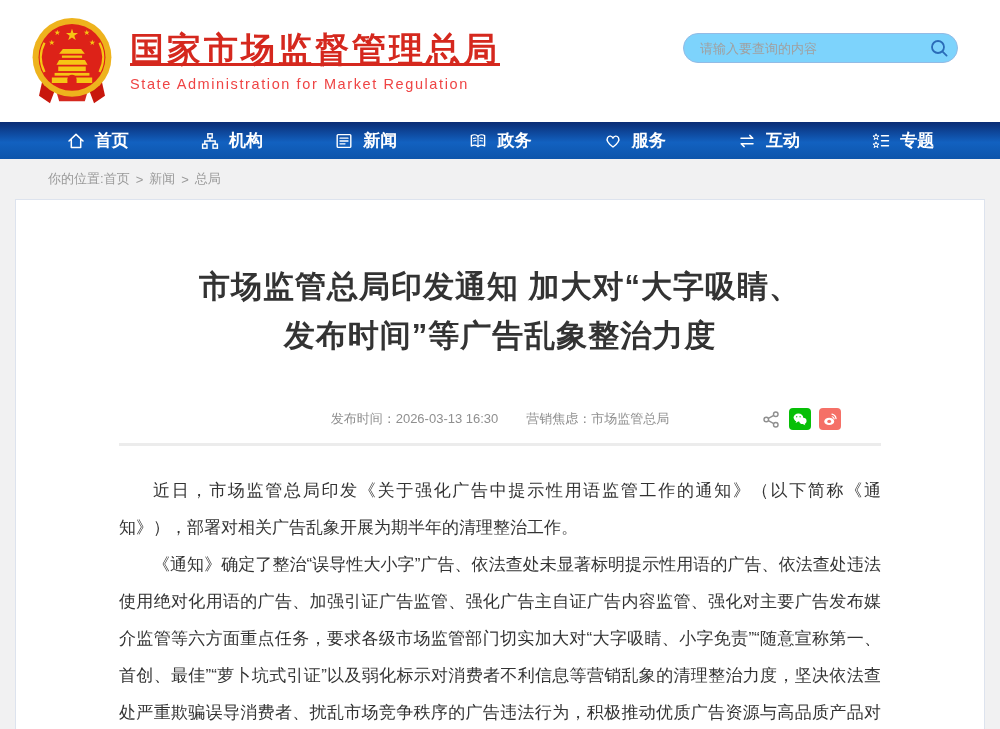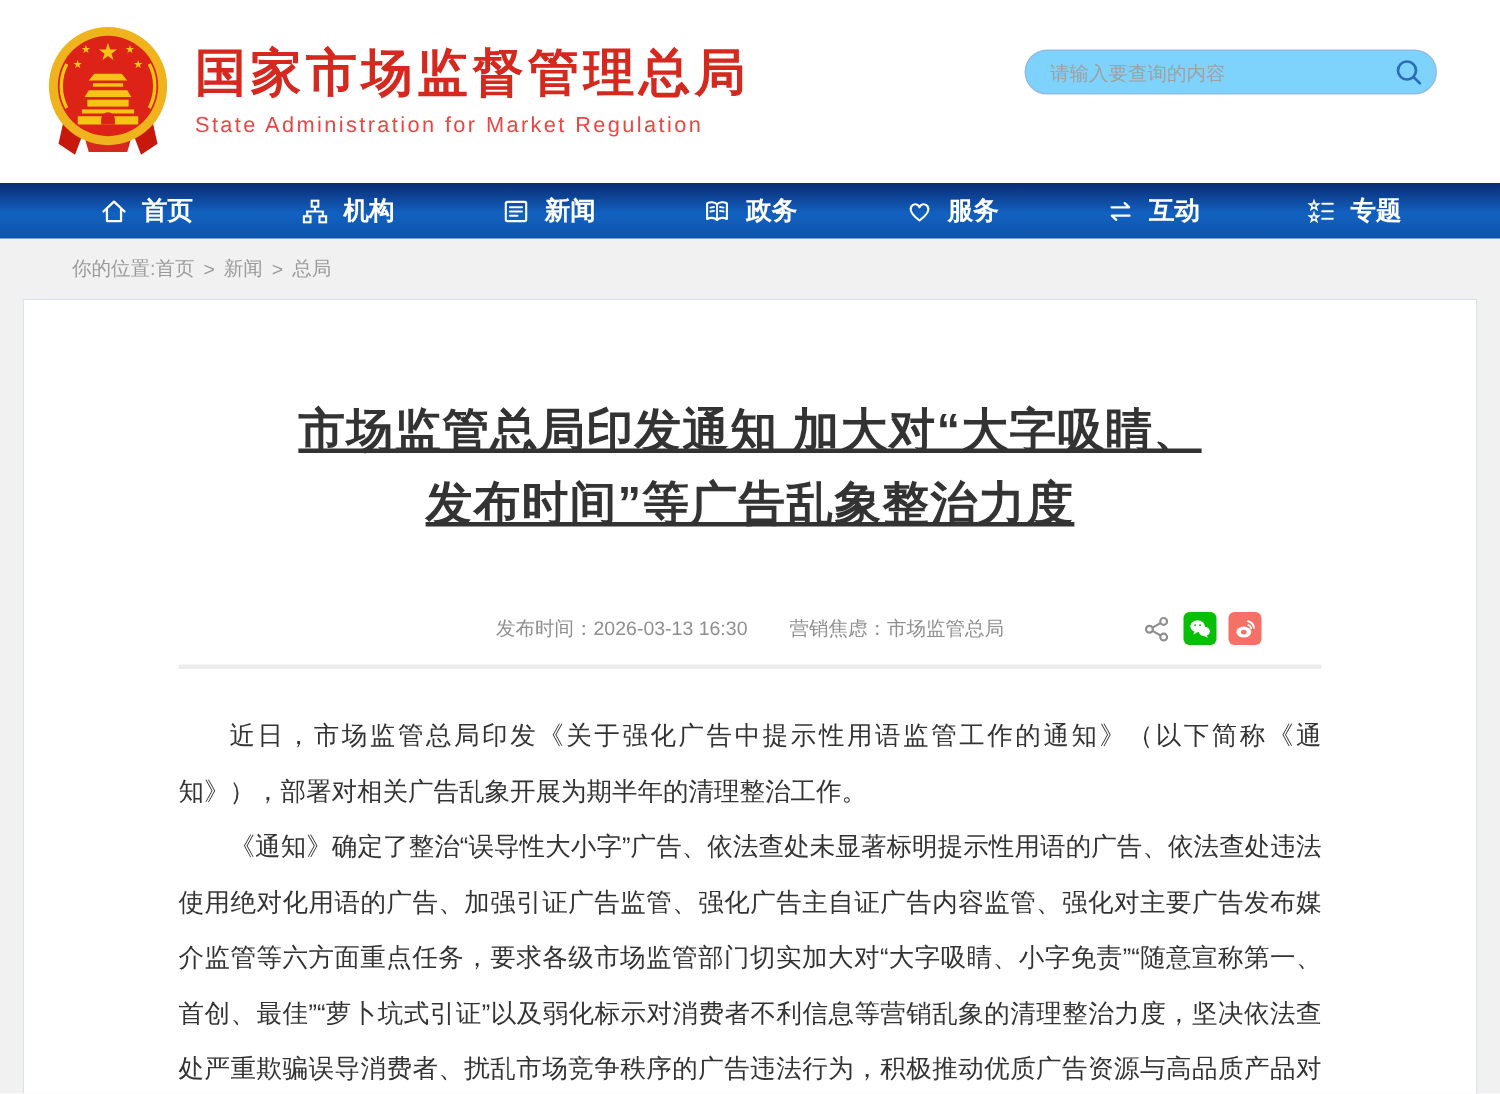--- a/index.html
+++ b/index.html
@@ -13,21 +13,21 @@
   .site-header {
     background:#fff; height:122px;
     display:flex; align-items:center; position:relative;
     padding:0 40px 0 28px;
   }
   .brand { display:flex; align-items:center; gap:14px; cursor:pointer; }
   .emblem { width:88px; height:92px; flex:0 0 auto; }
   .brand-text { display:flex; flex-direction:column; }
   .site-title {
     color:#d5281e; font-size:34px; font-weight:bold;
-    letter-spacing:3px; line-height:1.15; white-space:nowrap;
+    letter-spacing:3px; line-height:1.15; white-space:nowrap;text-decoration:underline;
   }
   .site-subtitle {
     color:#ef4444; font-size:14.5px; letter-spacing:1.6px;
     margin-top:6px; white-space:nowrap;
   }
   .searchbox {
     position:absolute; right:42px; top:33px;
     width:275px; height:30px;
     border:1px solid #93bbe5; border-radius:15px;
     display:flex; align-items:center; background:#7dd3fc; overflow:hidden;
@@ -64,21 +64,21 @@
   .breadcrumb .sep { margin:0 6px; color:#9a9a9a; }
   
   .card {
     width:970px; margin:0 auto; background:#fff;
     border:1px solid #dde3ee; min-height:533px;
     padding-top:62px;
   }
   .article-inner { width:762px; margin:0 auto; }
   .article-title {
     text-align:center; color:#333; font-size:31px; font-weight:bold;
-    line-height:49px; letter-spacing:1px;text-decoration:underline;
+    line-height:49px; letter-spacing:1px;
   }
   .article-meta {
     position:relative; margin-top:46px; height:26px;
     display:flex; align-items:center; justify-content:center;
     font-size:13px; color:#8f8f8f;
   }
   .article-meta .meta-time { margin-right:28px; }
   .share-group {
     position:absolute; right:40px; top:0;
     display:flex; align-items:center; gap:8px; height:26px;

